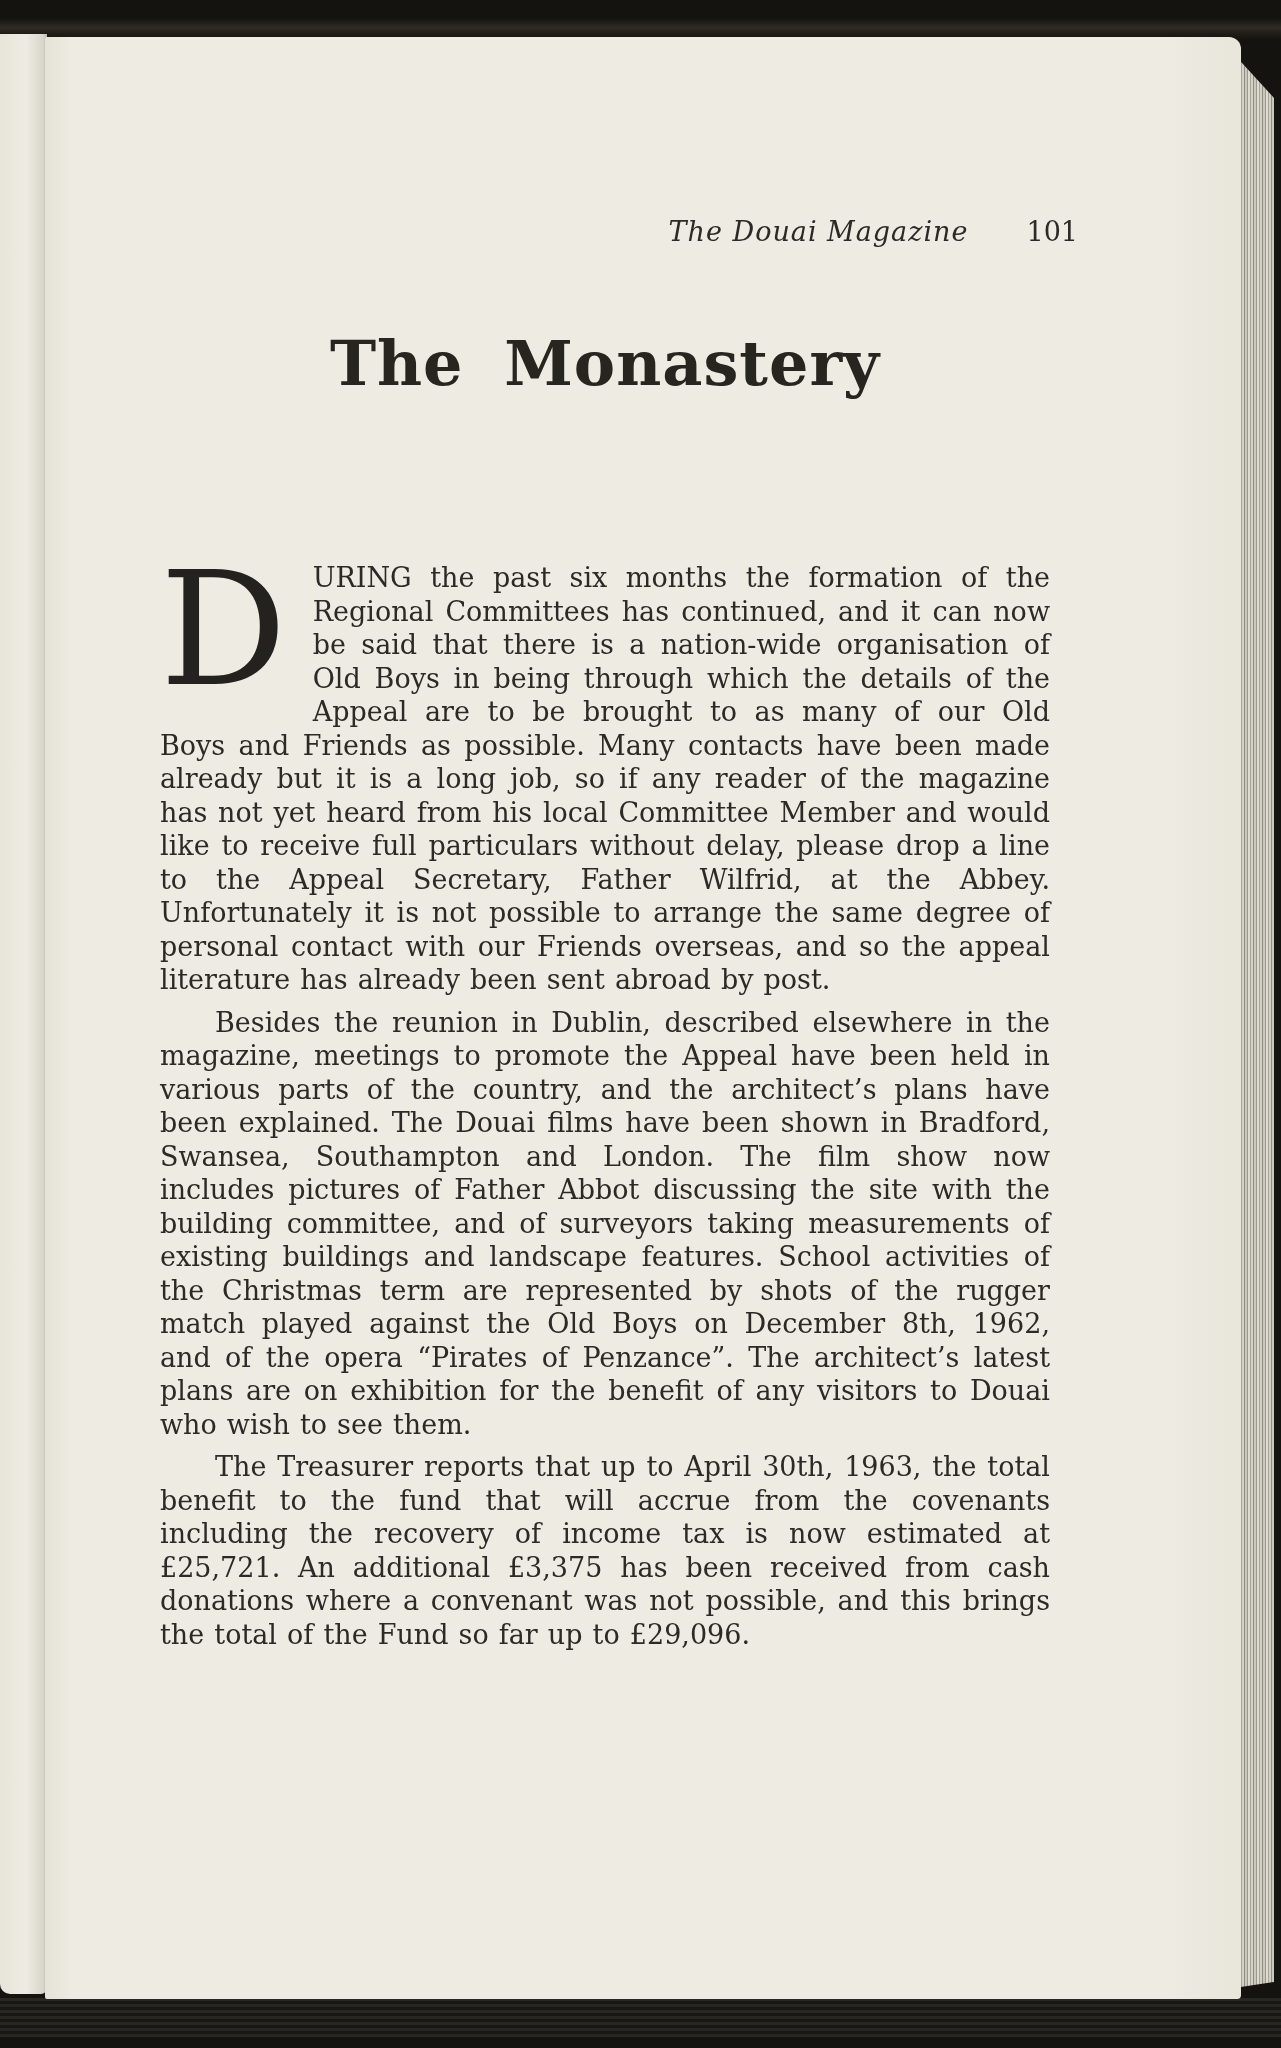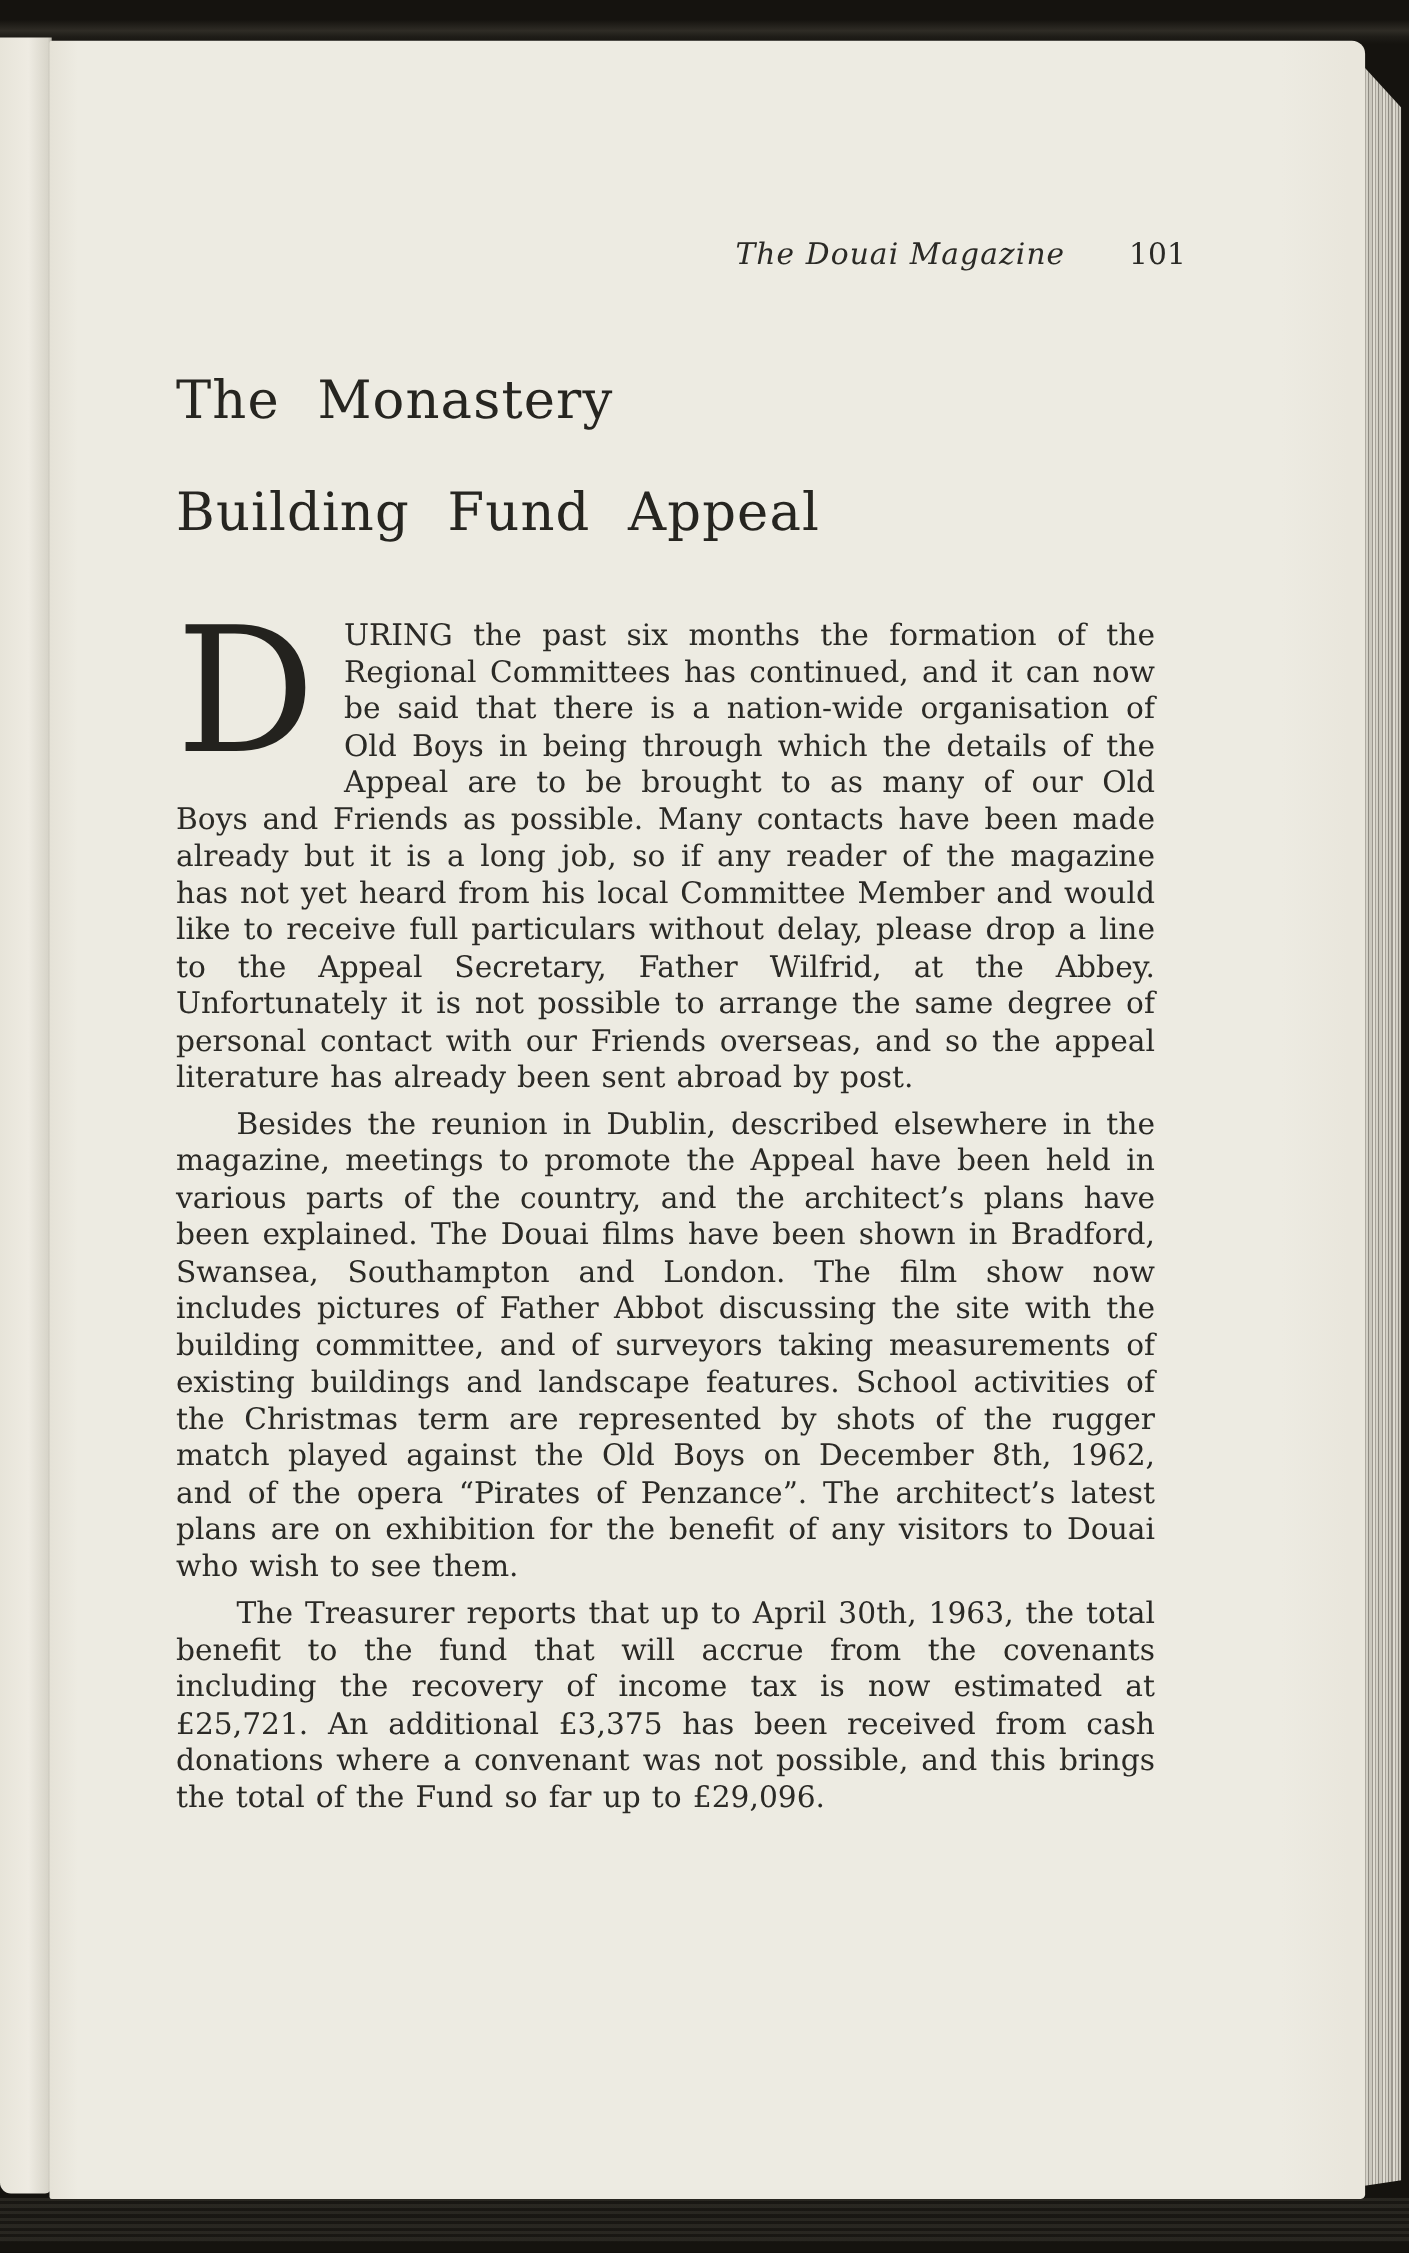--- a/index.html
+++ b/index.html
@@ -45,22 +45,22 @@
   }
   .running-head{
     position:absolute;top:180px;right:163px;
     display:flex;align-items:baseline;
     font-size:27px;line-height:30px;
   }
   .running-head .journal{font-style:italic;letter-spacing:1px;}
   .running-head .folio{margin-left:58px;font-style:normal;}
   .article-title{
     position:absolute;top:276px;left:115px;width:890px;
-    margin:0;text-align:left;font-weight:normal;
-    font-size:48px;line-height:102px;
+    margin:0;text-align:center;font-weight:bold;
+    font-size:62px;line-height:102px;
     letter-spacing:1px;word-spacing:18px;
     color:#262520;
   }
   .body-text{
     position:absolute;top:524px;left:115px;width:890px;
     font-size:27px;line-height:33.5px;
     text-align:justify;word-spacing:1.5px;
     color:#2b2a26;
   }
   .body-text p{margin:0 0 9px 0;}
@@ -85,21 +85,20 @@
 
   <div class="page">
 
     <div class="running-head">
       <span class="journal">The Douai Magazine</span>
       <span class="folio">101</span>
     </div>
 
     <h1 class="article-title">
       <span>The Monastery</span><br>
-      <span>Building Fund Appeal</span>
     </h1>
 
     <div class="body-text">
       <p class="first">
         <span class="dropcap">D</span><span>URING the past six months the formation of the Regional Committees has continued, and it can now be said that there is a nation-wide organisation of Old Boys in being through which the details of the Appeal are to be brought to as many of our Old Boys and Friends as possible.  Many contacts have been made already but it is a long job, so if any reader of the magazine has not yet heard from his local Committee Member and would like to receive full particulars without delay, please drop a line to the Appeal Secretary, Father Wilfrid, at the Abbey.  Unfortunately it is not possible to arrange the same degree of personal contact with our Friends overseas, and so the appeal literature has already been sent abroad by post.</span>
       </p>
       <p class="indent">Besides the reunion in Dublin, described elsewhere in the magazine, meetings to promote the Appeal have been held in various parts of the country, and the architect’s plans have been explained.  The Douai films have been shown in Bradford, Swansea, Southampton and London.  The film show now includes pictures of Father Abbot discussing the site with the building committee, and of surveyors taking measurements of existing buildings and landscape features.  School activities of the Christmas term are represented by shots of the rugger match played against the Old Boys on December 8th, 1962, and of the opera “Pirates of Penzance”.  The architect’s latest plans are on exhibition for the benefit of any visitors to Douai who wish to see them.</p>
       <p class="indent">The Treasurer reports that up to April 30th, 1963, the total benefit to the fund that will accrue from the covenants including the recovery of income tax is now estimated at £25,721.  An additional £3,375 has been received from cash donations where a convenant was not possible, and this brings the total of the Fund so far up to £29,096.</p>
     </div>
 

